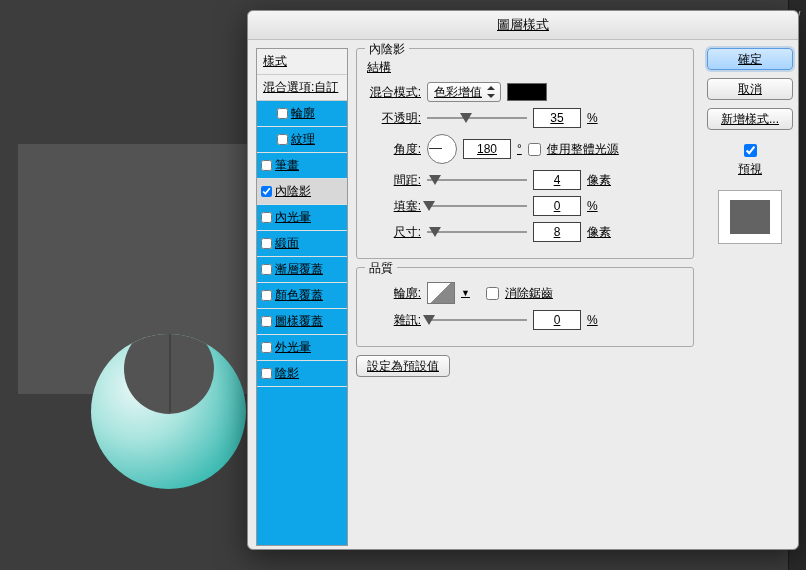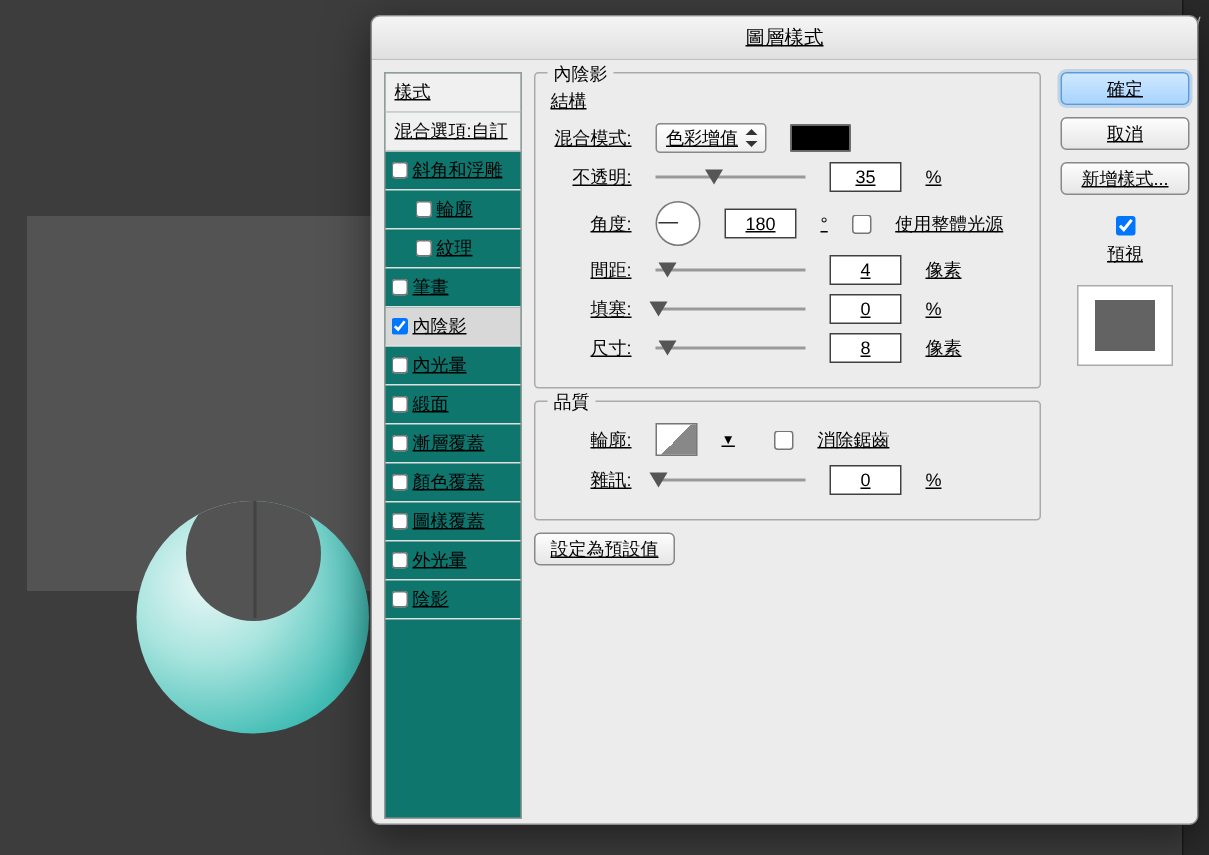--- a/index.html
+++ b/index.html
@@ -9,33 +9,33 @@
 .canvas-rect { position: absolute; left: 18px; top: 144px; width: 232px; height: 250px; background: #535353; }
 .circle-icon { position: absolute; left: 73px; top: 190px; width: 155px; height: 155px; border-radius: 50%; background: radial-gradient(circle at 30% 35%, #e8f7f6 0%, #a8e4de 35%, #42bdb5 75%, #2aa8a0 100%); overflow: hidden; }
 .circle-notch { position: absolute; left: 50%; top: -10px; width: 90px; height: 90px; background: #535353; border-radius: 50%; transform: translateX(-50%); }
 .circle-shadow { position: absolute; left: 50%; top: 0; width: 2px; height: 78px; background: rgba(0,0,0,0.2); }
 
 .dialog { position: absolute; left: 247px; top: 10px; width: 552px; height: 540px; background: #ececec; border: 1px solid #8a8a8a; border-radius: 6px; box-shadow: 0 8px 30px rgba(0,0,0,0.5); text-decoration: underline; }
 .dialog-title { text-align: center; font-size: 13px; padding: 5px 0; border-bottom: 1px solid #c0c0c0; background: linear-gradient(#f5f5f5, #e0e0e0); border-radius: 6px 6px 0 0; }
 
 .dialog-body { display: flex; height: calc(100% - 28px); }
 
-.styles-col { width: 92px; border-right: 1px solid #b0b0b0; margin: 8px 0 4px 8px; border: 1px solid #999; background: #0f766e; font-size: 12px; }
+.styles-col { width: 92px; border-right: 1px solid #b0b0b0; margin: 8px 0 4px 8px; border: 1px solid #999; background: #0ea5e9; font-size: 12px; }
 .styles-col .hdr { padding: 4px 6px; border-bottom: 1px solid #ccc; background: #f0f0f0; }
 .styles-col .row { padding: 4px 4px; border-bottom: 1px solid #e0e0e0; display: flex; align-items: center; gap: 3px; white-space: nowrap; }
 .styles-col .row.selected { background: #d8d8d8; }
 .styles-col .row.indent { padding-left: 20px; }
 .styles-col input[type=checkbox] { width: 11px; height: 11px; }
 
 .main-col { flex: 1; padding: 8px; font-size: 12px; }
 .fieldset { border: 1px solid #aaa; border-radius: 3px; padding: 8px 10px 10px; margin-bottom: 8px; position: relative; }
 .fieldset .legend { position: absolute; top: -8px; left: 8px; background: #ececec; padding: 0 4px; font-size: 12px; }
 .sub-legend { font-size: 12px; margin: 2px 0 6px 0; }
 
-.form-row { display: flex; align-items: center; margin: 6px 0; gap: 16px; }
+.form-row { display: flex; align-items: center; margin: 6px 0; gap: 6px; }
 .form-row .lbl { width: 54px; text-align: right; font-size: 12px; }
 .form-row .unit { font-size: 12px; }
 .select { background: linear-gradient(#fff,#eee); border: 1px solid #888; border-radius: 3px; padding: 1px 18px 1px 6px; font-size: 12px; position: relative; height: 20px; display: inline-flex; align-items: center; }
 .select::after { content: ""; position: absolute; right: 5px; top: 3px; width: 0; height: 0; border-left: 4px solid transparent; border-right: 4px solid transparent; border-bottom: 4px solid #333; }
 .select::before { content: ""; position: absolute; right: 5px; bottom: 3px; width: 0; height: 0; border-left: 4px solid transparent; border-right: 4px solid transparent; border-top: 4px solid #333; }
 .swatch { width: 40px; height: 18px; border: 1px solid #666; background: #000; }
 .num-input { width: 48px; height: 20px; border: 1px solid #404040; background: #fff; padding: 0 4px; font-size: 12px; text-align: center; }
 .slider { flex: 0 0 100px; height: 14px; position: relative; }
 .slider .track { position: absolute; left: 0; right: 0; top: 6px; height: 2px; background: #999; }
 .slider .thumb { position: absolute; top: 2px; width: 0; height: 0; border-left: 6px solid transparent; border-right: 6px solid transparent; border-top: 10px solid #555; }
@@ -74,24 +74,20 @@
 </div>
 
 <div class="dialog">
   <div class="dialog-title">圖層樣式</div>
   <div class="dialog-body">
 
     <div class="styles-col">
       <div class="hdr">樣式</div>
       <div class="hdr">混合選項:自訂</div>
       <div id="styles-rows">
-          <div class="row">
-            <input type="checkbox" style="">
-            <span>斜角和浮雕</span>
-          </div>
           <div class="row indent">
             <input type="checkbox" style="">
             <span>輪廓</span>
           </div>
           <div class="row indent">
             <input type="checkbox" style="">
             <span>紋理</span>
           </div>
           <div class="row">
             <input type="checkbox" style="">

